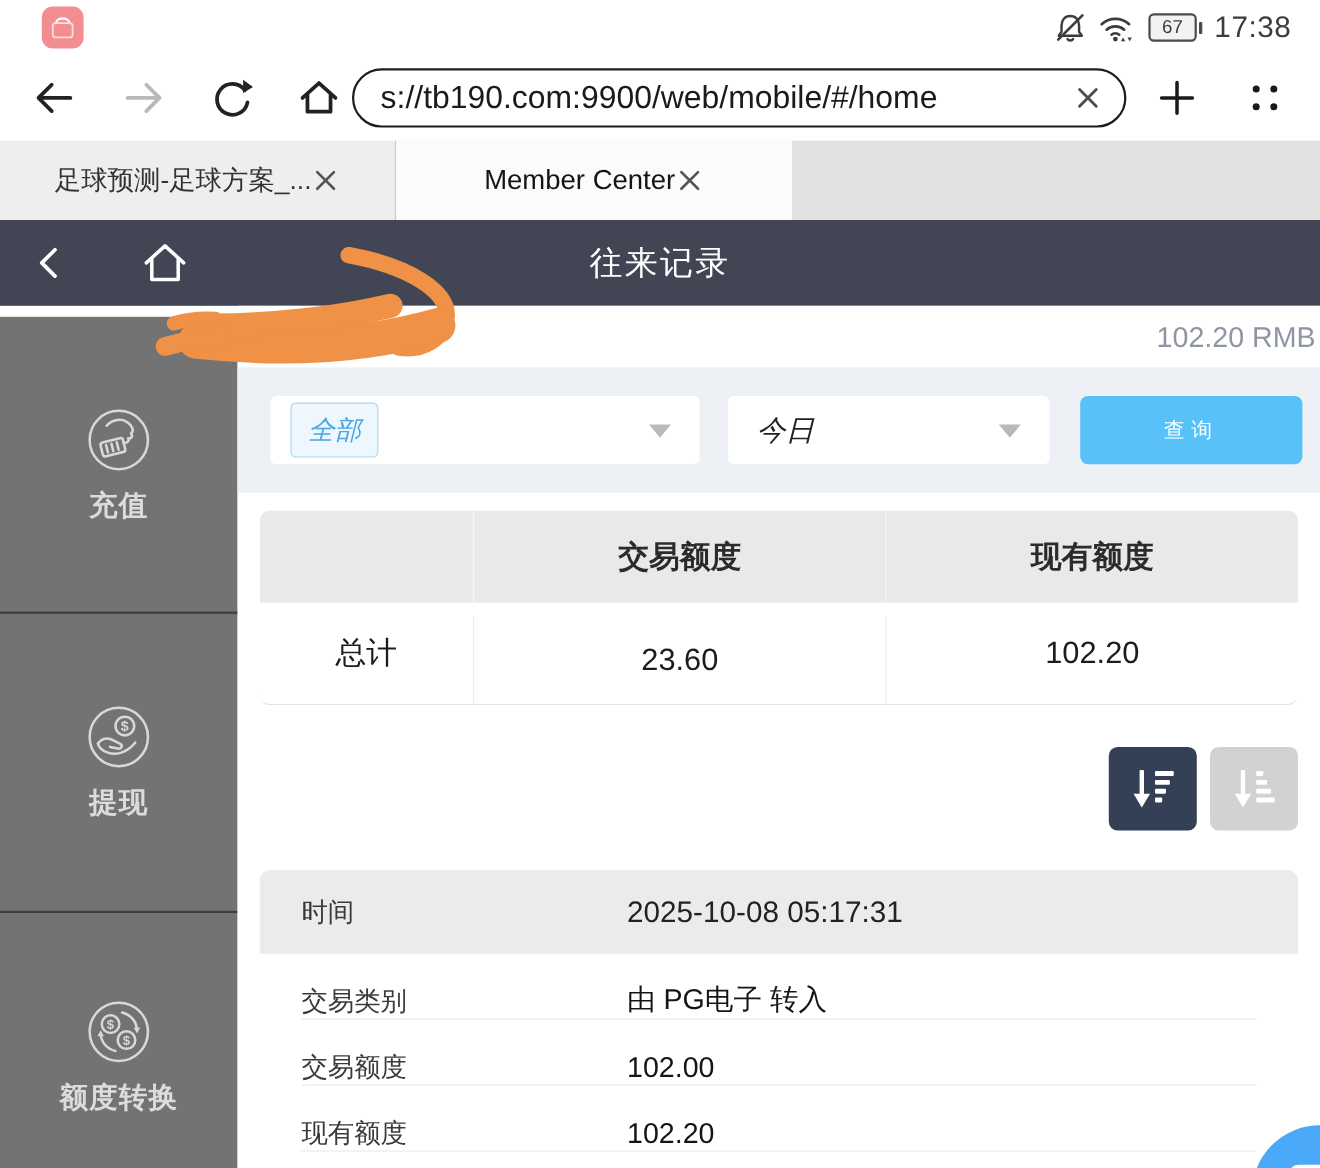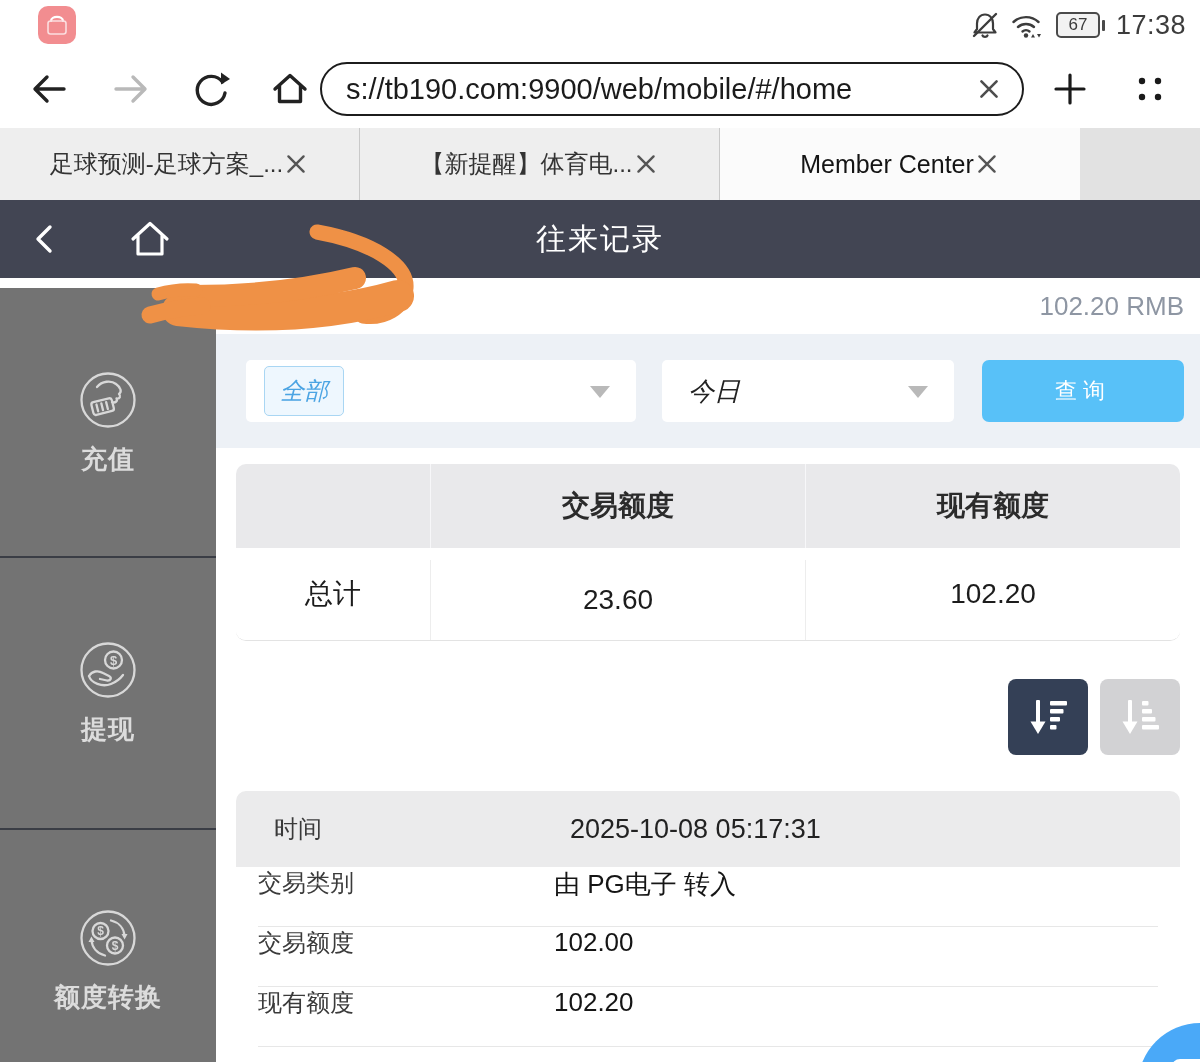--- a/index.html
+++ b/index.html
@@ -1,21 +1,21 @@
 <!DOCTYPE html>
 <html><head>
 <meta charset="utf-8">
 <style>
   html,body{margin:0;padding:0;}
   .screen{position:relative;width:1200px;height:1062px;background:#fff;overflow:hidden;
           font-family:"Liberation Sans","DejaVu Sans",sans-serif;-webkit-font-smoothing:antialiased;}
   svg{display:block;}
 
   
-  .statusbar{position:absolute;top:0;left:0;right:0;height:50px;background:#fff;}
+  .statusbar{position:absolute;top:0;left:0;right:12px;height:50px;background:#fff;}
   .app-badge{position:absolute;left:38px;top:6px;width:38px;height:38px;border-radius:10px;background:#f28d90;}
   .sb-right{position:absolute;right:14px;top:0;height:50px;display:flex;align-items:center;gap:11px;color:#3c3c3c;}
   .battery{border:2px solid #4a4a4a;border-radius:5px;width:40px;height:22px;display:flex;align-items:center;justify-content:center;font-size:17px;color:#3c3c3c;background:#f2f2f2;}
   .battery-nub{width:3px;height:11px;background:#4a4a4a;border-radius:1px;margin-left:-8px;}
   .sb-time{font-size:27px;letter-spacing:.5px;}
 
   
   .toolbar{position:absolute;top:50px;left:0;right:0;height:78px;background:#fff;display:flex;align-items:center;padding:0 30px;box-sizing:border-box;}
   .tb-icon{width:40px;height:40px;flex:0 0 auto;}
   .tb-gap{margin-right:40px;}
@@ -39,50 +39,50 @@
              color:#fff;font-size:30px;letter-spacing:2px;}
 
   
   .sidebar{position:absolute;top:288px;left:0;bottom:0;width:216px;background:#737373;}
   .side-item{position:absolute;left:0;width:216px;display:flex;flex-direction:column;align-items:center;gap:12px;color:#dcdcdc;}
   .side-item .side-label{font-size:26px;font-weight:700;letter-spacing:1px;}
   .side-div{position:absolute;left:0;width:216px;height:2px;background:#3a3d45;}
 
   
   .content{position:absolute;left:216px;top:278px;right:0;bottom:0;background:#fff;}
-  .balance{height:56px;display:flex;align-items:center;justify-content:flex-end;padding-right:16px;color:#8e96a3;font-size:26px;}
+  .balance{height:56px;display:flex;align-items:center;justify-content:flex-end;padding-right:4px;color:#8e96a3;font-size:26px;}
   .filterbar{height:114px;background:#edf1f6;display:flex;align-items:center;padding:0 16px 0 30px;box-sizing:border-box;}
   .dd{height:62px;background:#fff;border-radius:5px;position:relative;display:flex;align-items:center;box-sizing:border-box;font-style:italic;}
   .dd1{width:390px;padding-left:18px;}
   .dd2{width:292px;margin-left:26px;padding-left:26px;font-size:26px;color:#222;}
   .chip{background:#eef7fe;border:1px solid #a9d6f3;border-radius:5px;color:#4ba4e3;font-size:24px;padding:8px 15px;}
   .caret{position:absolute;right:26px;top:50%;margin-top:-5px;width:0;height:0;
          border-left:10px solid transparent;border-right:10px solid transparent;border-top:12px solid #b9b9b9;}
-  .query-btn{width:202px;height:62px;margin-left:28px;background:#58c1f8;border:none;border-radius:7px;color:#fff;font-size:22px;letter-spacing:6px;cursor:pointer;}
+  .query-btn{width:202px;height:62px;margin-left:28px;background:#58c1f8;border:none;border-radius:7px;color:#fff;font-size:19px;letter-spacing:6px;cursor:pointer;}
 
   .sum-table{margin:16px 20px 0;border-radius:10px;overflow:hidden;border-bottom:1px solid #e3e3e3;}
   .sum-head{display:flex;height:84px;background:#e9e9eb;}
   .sum-row{display:flex;height:92px;background:#fff;}
   .cell{display:flex;align-items:center;justify-content:center;font-size:28px;box-sizing:border-box;}
   .cw1{width:194px;} .cw2{width:376px;} .cw3{flex:1;}
   .sum-head .cell{color:#2b2b2b;font-weight:600;}
   .sum-head .cw2{border-left:1px solid #f7f7f9;border-right:1px solid #f7f7f9;}
   .sum-row .cell{color:#1c1c1c;}
   .sum-row .cw2{border-left:1px solid #ededed;border-right:1px solid #ededed;margin-top:12px;}
 
   .sort-row{display:flex;justify-content:flex-end;gap:12px;margin:38px 20px 0;}
   .sort-btn{width:80px;height:76px;border-radius:8px;display:flex;align-items:center;justify-content:center;cursor:pointer;}
   .sort-desc{background:#344056;} .sort-asc{background:#d2d2d4;}
 
   .record{margin:36px 20px 0;border-top-left-radius:10px;border-top-right-radius:10px;overflow:hidden;background:#fff;}
   .rec-head{height:76px;background:#ebebec;display:flex;align-items:center;padding:0 38px;}
   .rec-lab{width:296px;font-size:24px;color:#3a3a3a;}
   .rec-val{font-size:26px;color:#151515;}
   .rec-head .rec-val{font-size:27px;color:#222;}
-  .rec-row{height:59px;margin:0 22px;display:flex;align-items:flex-start;border-bottom:1px solid #e7e7e7;}
+  .rec-row{height:59px;margin:0 38px;display:flex;align-items:flex-end;border-bottom:1px solid #e7e7e7;}
   .rec-row.bold .rec-val{font-weight:400;}
 
   
   .fab{position:absolute;left:1138px;top:1023px;width:124px;height:124px;border-radius:50%;background:#4aa9f8;}
   .fab svg{position:absolute;left:26px;top:22px;}
 
   
   .annotation{position:absolute;left:120px;top:218px;z-index:60;pointer-events:none;}
 </style>
 </head>
@@ -148,26 +148,20 @@
       <circle cx="12" cy="12" r="3.2" fill="#1a1a1a"></circle>
         <circle cx="28" cy="12" r="3.2" fill="#1a1a1a"></circle>
       <circle cx="12" cy="28" r="3.2" fill="#1a1a1a"></circle>
         <circle cx="28" cy="28" r="3.2" fill="#1a1a1a"></circle>
     </svg>
   </div>
 
   <div class="tabstrip">
     <div class="tab">
       <span class="tab-label">足球预测-足球方案_...</span>
-      <svg width="26" height="26" viewBox="0 0 24 24">
-        <path d="M5,5 L19,19 M19,5 L5,19" stroke="#555" stroke-width="2.2" stroke-linecap="round"></path>
-      </svg>
-    </div>
-    <div class="tab">
-      <span class="tab-label">【新提醒】体育电...</span>
       <svg width="26" height="26" viewBox="0 0 24 24">
         <path d="M5,5 L19,19 M19,5 L5,19" stroke="#555" stroke-width="2.2" stroke-linecap="round"></path>
       </svg>
     </div>
     <div class="tab active">
       <span class="tab-label">Member Center</span>
       <svg width="26" height="26" viewBox="0 0 24 24">
         <path d="M5,5 L19,19 M19,5 L5,19" stroke="#555" stroke-width="2.2" stroke-linecap="round"></path>
       </svg>
     </div>

